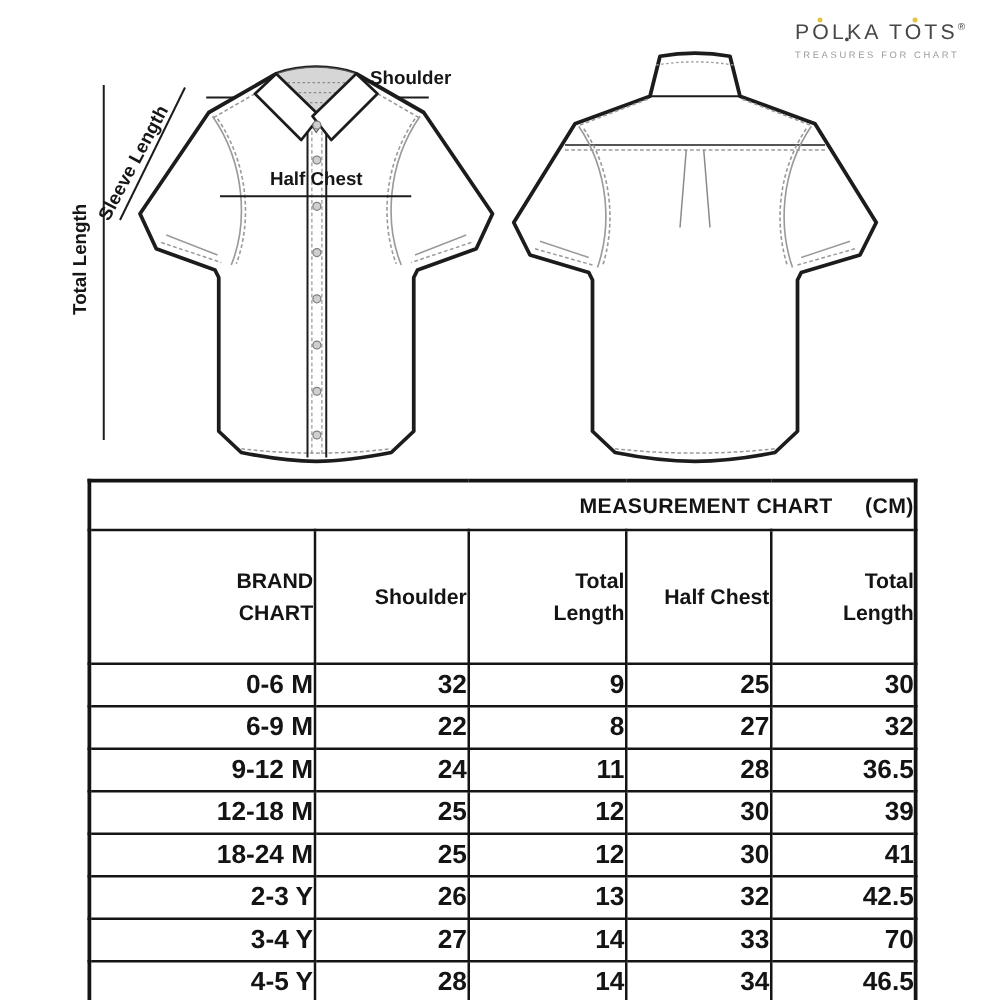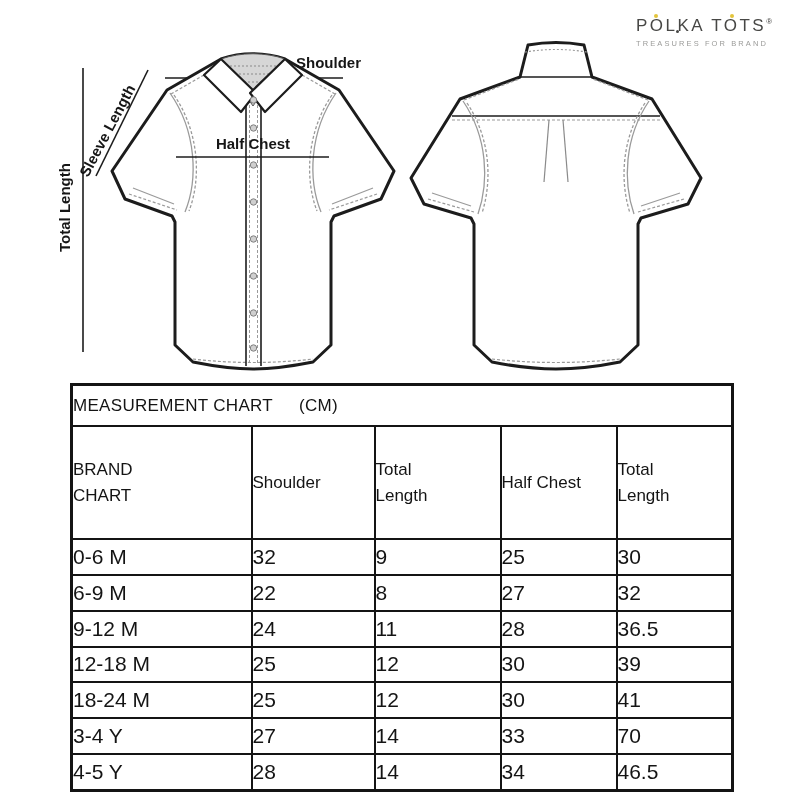--- a/index.html
+++ b/index.html
@@ -22,42 +22,42 @@
   .dlabel{position:absolute;font-size:15px;font-weight:700;color:#161616;}
   .lbl-shoulder{left:296px;top:54px;}
   .lbl-halfchest{left:205px;top:135px;width:96px;text-align:center;}
   .lbl-sleeve{left:47px;top:122px;width:120px;text-align:center;transform:rotate(-62deg);}
   .lbl-total{left:5px;top:199px;width:118px;text-align:center;transform:rotate(-90deg);}
 
   
   .size-table-wrap{position:absolute;left:70px;top:383px;}
   table.mtable{border-collapse:collapse;border:3px solid #141414;table-layout:fixed;
                width:661px;height:409px;}
-  table.mtable td{border:2px solid #141414;text-align:left;vertical-align:middle;
-                  font-weight:400;color:#141414;padding:0;}
+  table.mtable td{border:2px solid #141414;text-align:right;vertical-align:middle;
+                  font-weight:700;color:#141414;padding:0;}
   tr.title-row td{height:37px;font-size:17px;letter-spacing:.3px;}
   tr.title-row .unit{margin-left:26px;}
   tr.head-row td{height:105px;font-size:17px;line-height:1.5;}
   tr.head-row span{display:block;}
   tr.data-row td{height:32px;font-size:21px;}
   col.c1{width:180px;} col.c2{width:123px;} col.c3{width:126px;} col.c4{width:116px;} col.c5{width:116px;}
 </style>
 </head>
 <body>
 
 <div class="page">
 
   <div class="logo">
     <div class="logo-line">
       <span>POLKA TOTS</span><sup>®</sup>
       <span class="logo-dot d1"></span>
       <span class="logo-dot d2"></span>
       <span class="logo-dot dark"></span>
     </div>
-    <div class="logo-tagline">TREASURES FOR BRAND</div>
+    <div class="logo-tagline">TREASURES FOR CHART</div>
   </div>
 
   <svg class="diagram-svg" width="800" height="380" viewBox="0 0 800 380">
 
     <g stroke="#1c1c1c" stroke-width="1.6">
       <line x1="165" y1="78" x2="343" y2="78"></line>
       <line x1="148" y1="70" x2="96" y2="176"></line>
       <line x1="83" y1="68" x2="83" y2="352"></line>
     </g>
 
@@ -216,20 +216,27 @@
           <td>39</td>
         </tr>
         <tr class="data-row">
           <td>18-24 M</td>
           <td>25</td>
           <td>12</td>
           <td>30</td>
           <td>41</td>
         </tr>
         <tr class="data-row">
+          <td>2-3 Y</td>
+          <td>26</td>
+          <td>13</td>
+          <td>32</td>
+          <td>42.5</td>
+        </tr>
+        <tr class="data-row">
           <td>3-4 Y</td>
           <td>27</td>
           <td>14</td>
           <td>33</td>
           <td>70</td>
         </tr>
         <tr class="data-row">
           <td>4-5 Y</td>
           <td>28</td>
           <td>14</td>

